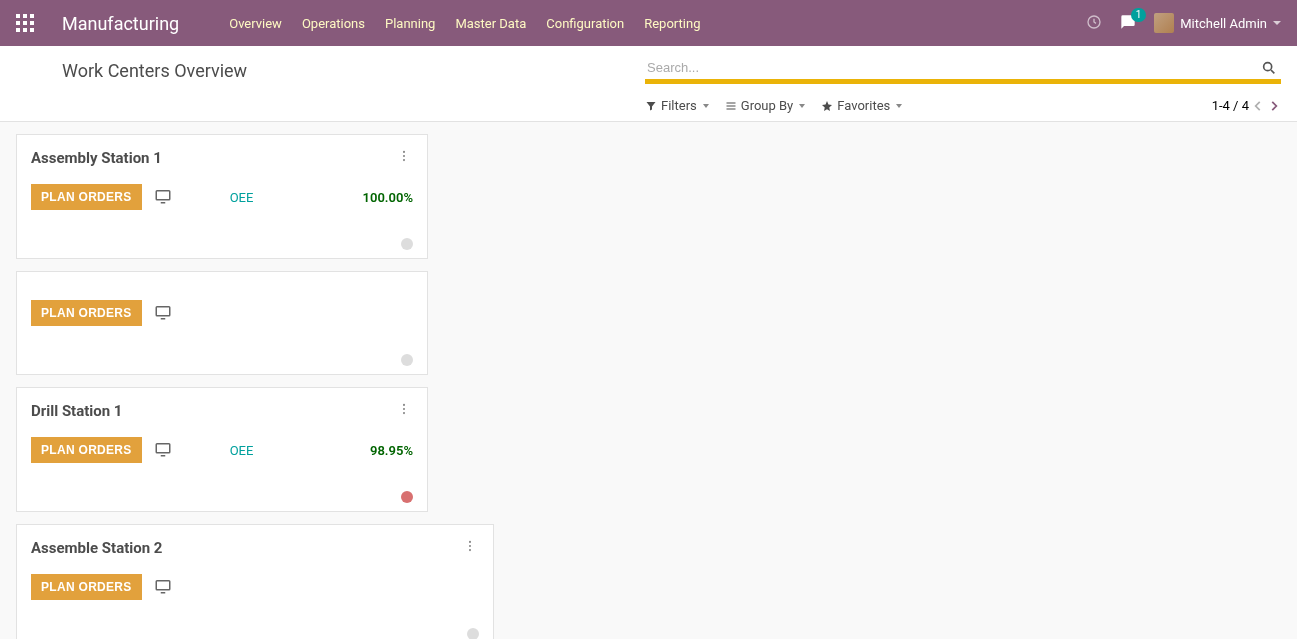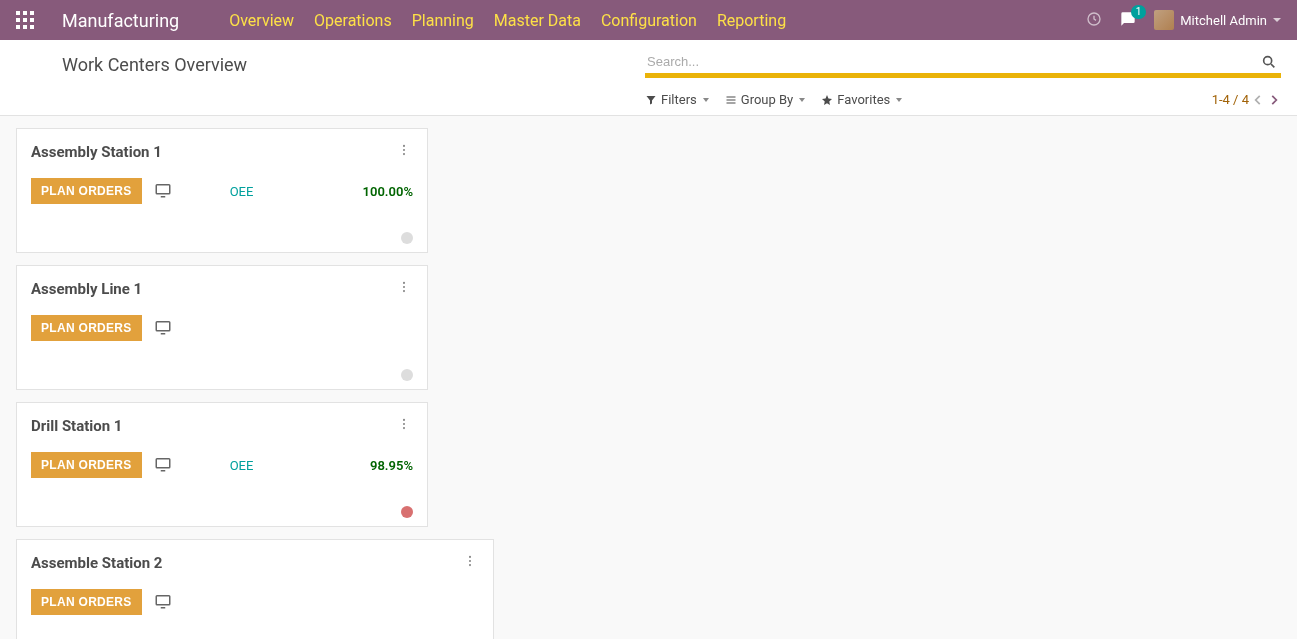--- a/index.html
+++ b/index.html
@@ -8,43 +8,43 @@
     font-size: 13px;
     color: #4c4c4c;
     background: #f9f9f9;
     width: 1297px;
     height: 639px;
     overflow: hidden;
   }
 
   
   .navbar {
-    height: 40px;
+    height: 46px;
     background: #875a7b;
     color: #fff;
     display: flex;
     align-items: center;
     padding: 11px 16px;
   }
   .apps-icon {
     width: 18px; height: 18px;
     margin-right: 28px;
     cursor: pointer;
   }
   .brand {
     font-size: 18px;
     font-weight: 400;
     color: #fff;
     margin-right: 40px;
   }
   .nav-menu { display: flex; gap: 0; }
   .nav-menu a {
-    color: #fde047;
+    color: #fef9c3;
     text-decoration: none;
-    font-size: 16px;
+    font-size: 13px;
     padding: 0 10px;
     height: 46px;
     display: flex;
     align-items: center;
     cursor: pointer;
   }
   .navbar-right {
     margin-left: auto;
     display: flex;
     align-items: center;
@@ -125,21 +125,21 @@
   .filters-group { display:flex; gap: 16px; }
   .filter-btn {
     display:flex; align-items:center; gap:4px; cursor:pointer; color:#4c4c4c;
   }
   .filter-btn .sm-caret {
     width:0;height:0;border-left:3px solid transparent;border-right:3px solid transparent;border-top:4px solid #888; margin-left:2px;
   }
   .pager {
     margin-left:auto;
     display:flex; align-items:center; gap: 2px;
-    color:#a16207;
+    color:#000000;
   }
   .pager-arrow {
     cursor:pointer;
     color:#b0b0b0;
     display:inline-flex;
   }
   .pager-arrow.active { color:#875a7b; }
 
   
   .kanban {
@@ -342,30 +342,20 @@
       </span>
       <span class="oee-label">OEE</span>
       <span class="oee-value">100.00%</span>
     </div>
     <div class="card-footer">
       <span class="status-dot"></span>
     </div>
   </div>
 
   <div class="card">
-    <div class="card-header">
-      <span class="card-title">Assembly Line 1</span>
-      <span class="card-menu">
-        <svg viewBox="0 0 24 24" width="14" height="14" fill="#888">
-            <circle cx="12" cy="5" r="1.8"></circle>
-            <circle cx="12" cy="12" r="1.8"></circle>
-            <circle cx="12" cy="19" r="1.8"></circle>
-          </svg>
-      </span>
-    </div>
     <div class="card-body">
       <button class="plan-btn">PLAN ORDERS</button>
       <span class="desktop-icon">
         <svg viewBox="0 0 24 24" width="18" height="18" class="stroke">
             <rect x="3" y="5" width="18" height="12" rx="1"></rect>
             <path d="M9 21h6"></path>
           </svg>
       </span>
     </div>
     <div class="card-footer">

